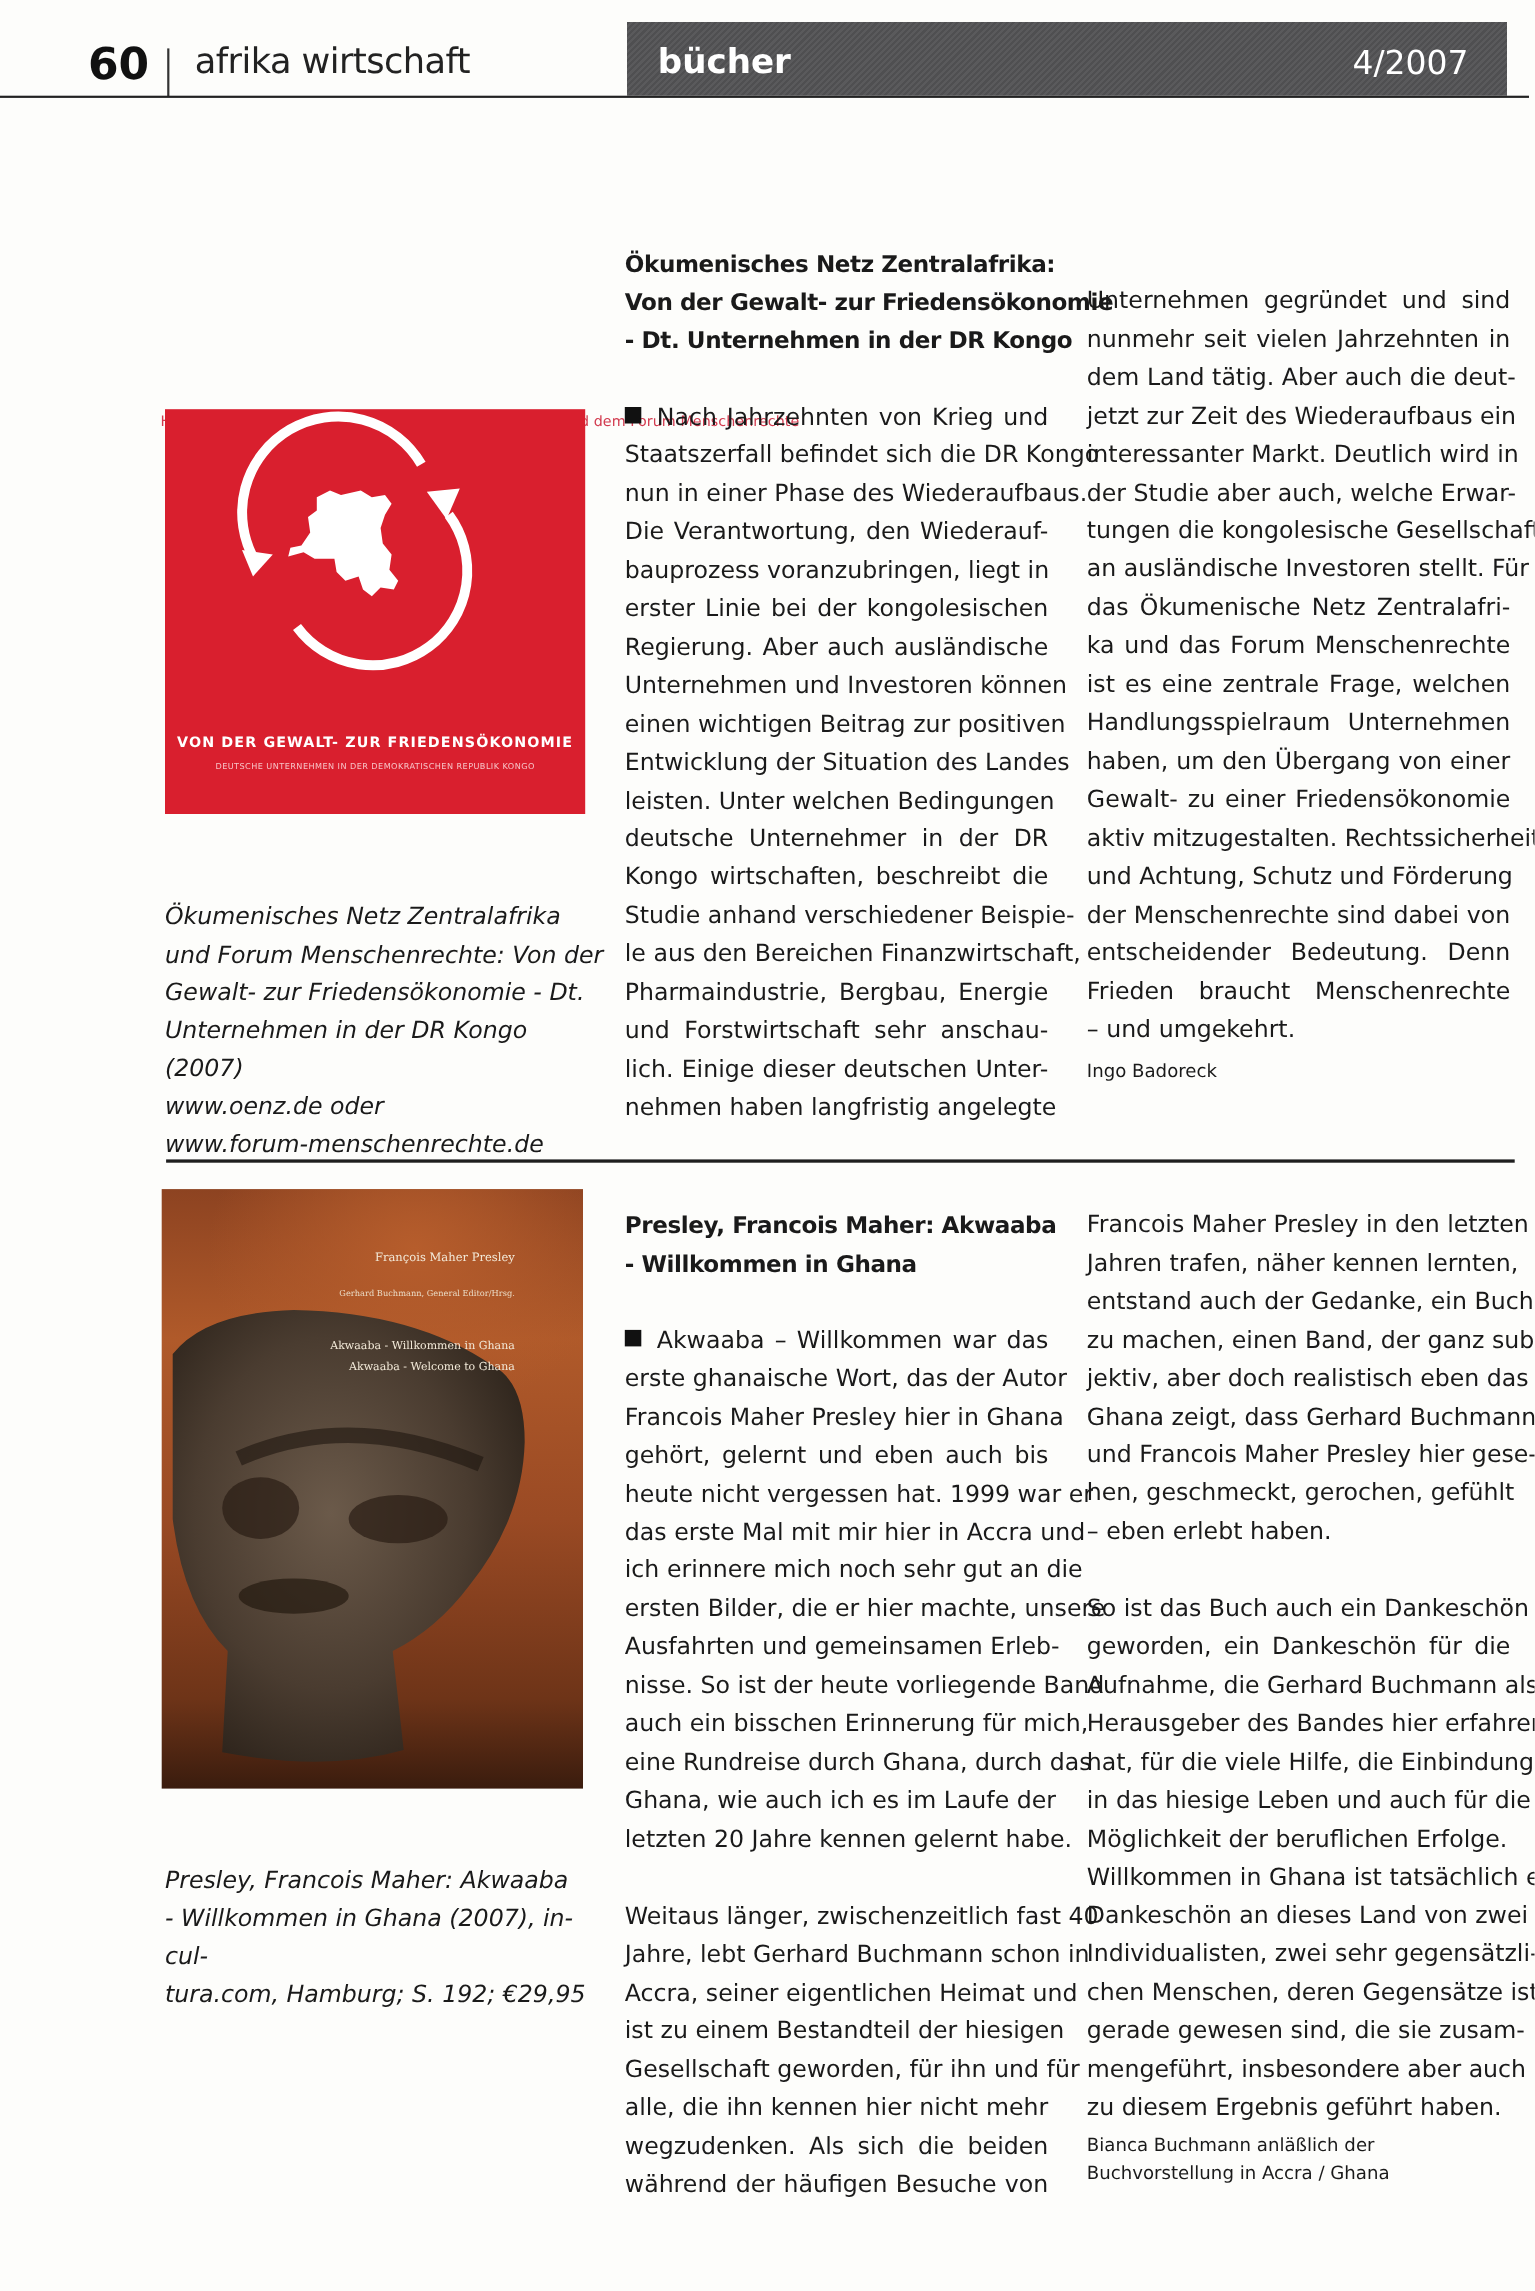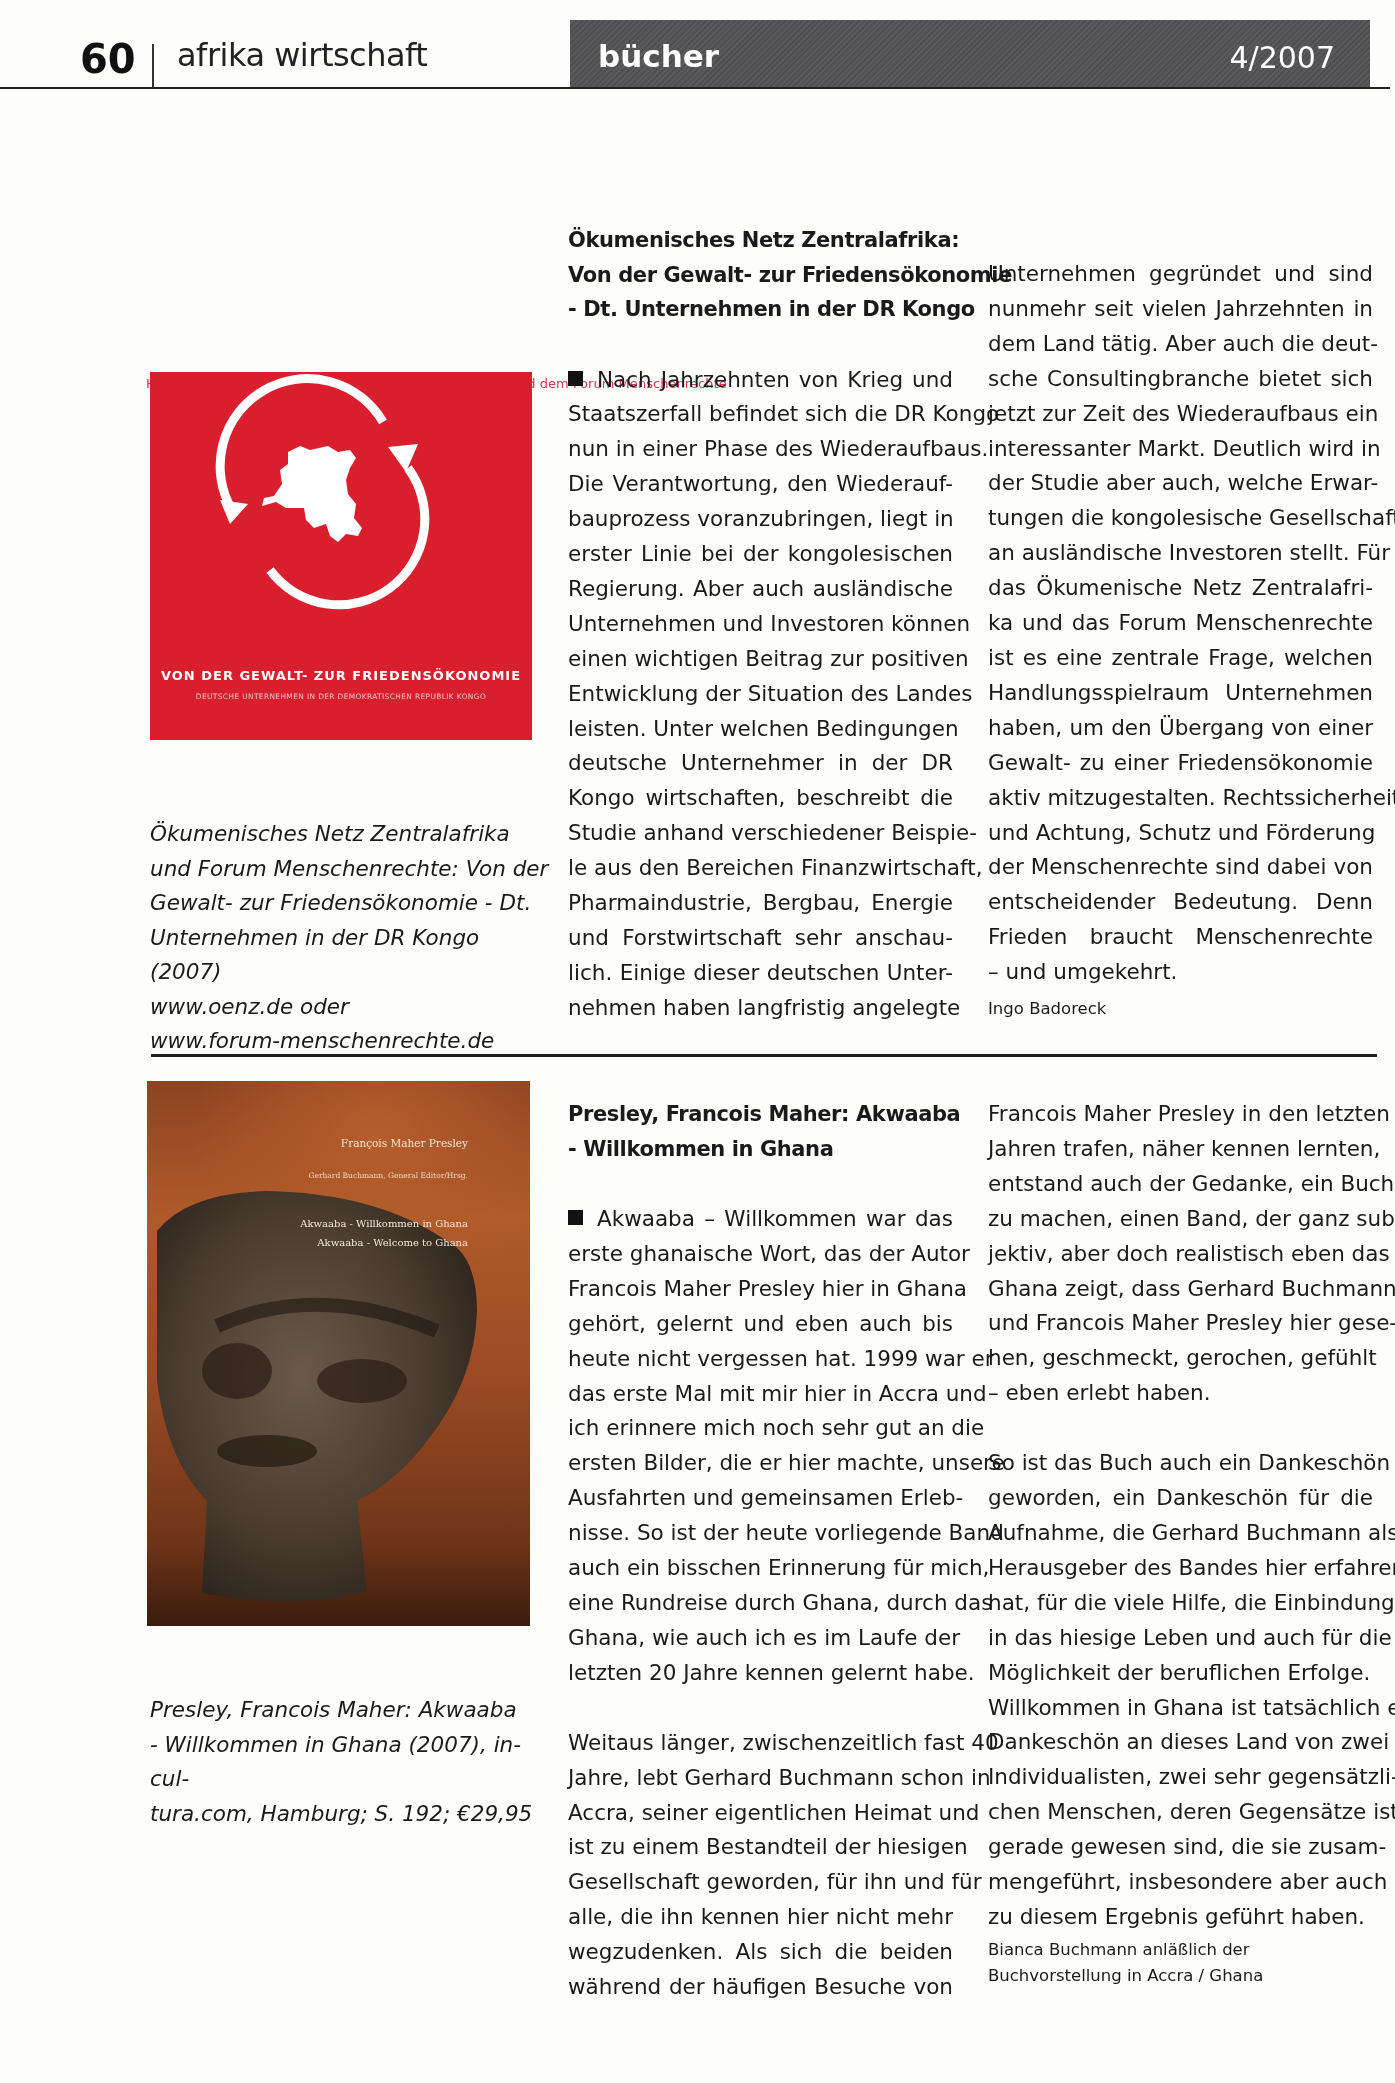--- a/index.html
+++ b/index.html
@@ -124,21 +124,20 @@
       <span class="line">lich. Einige dieser deutschen Unter-</span>
       <span class="line">nehmen haben langfristig angelegte</span>
     </div>
 </div>
 
 <div class="abs col col-right" style="top:257px;">
   <div id="r1-right">
       <span class="line">Unternehmen gegründet und sind</span>
       <span class="line">nunmehr seit vielen Jahrzehnten in</span>
       <span class="line">dem Land tätig. Aber auch die deut-</span>
-      <span class="line">sche Consultingbranche bietet sich</span>
       <span class="line">jetzt zur Zeit des Wiederaufbaus ein</span>
       <span class="line">interessanter Markt. Deutlich wird in</span>
       <span class="line">der Studie aber auch, welche Erwar-</span>
       <span class="line">tungen die kongolesische Gesellschaft</span>
       <span class="line">an ausländische Investoren stellt. Für</span>
       <span class="line">das Ökumenische Netz Zentralafri-</span>
       <span class="line">ka und das Forum Menschenrechte</span>
       <span class="line">ist es eine zentrale Frage, welchen</span>
       <span class="line">Handlungsspielraum Unternehmen</span>
       <span class="line">haben, um den Übergang von einer</span>

